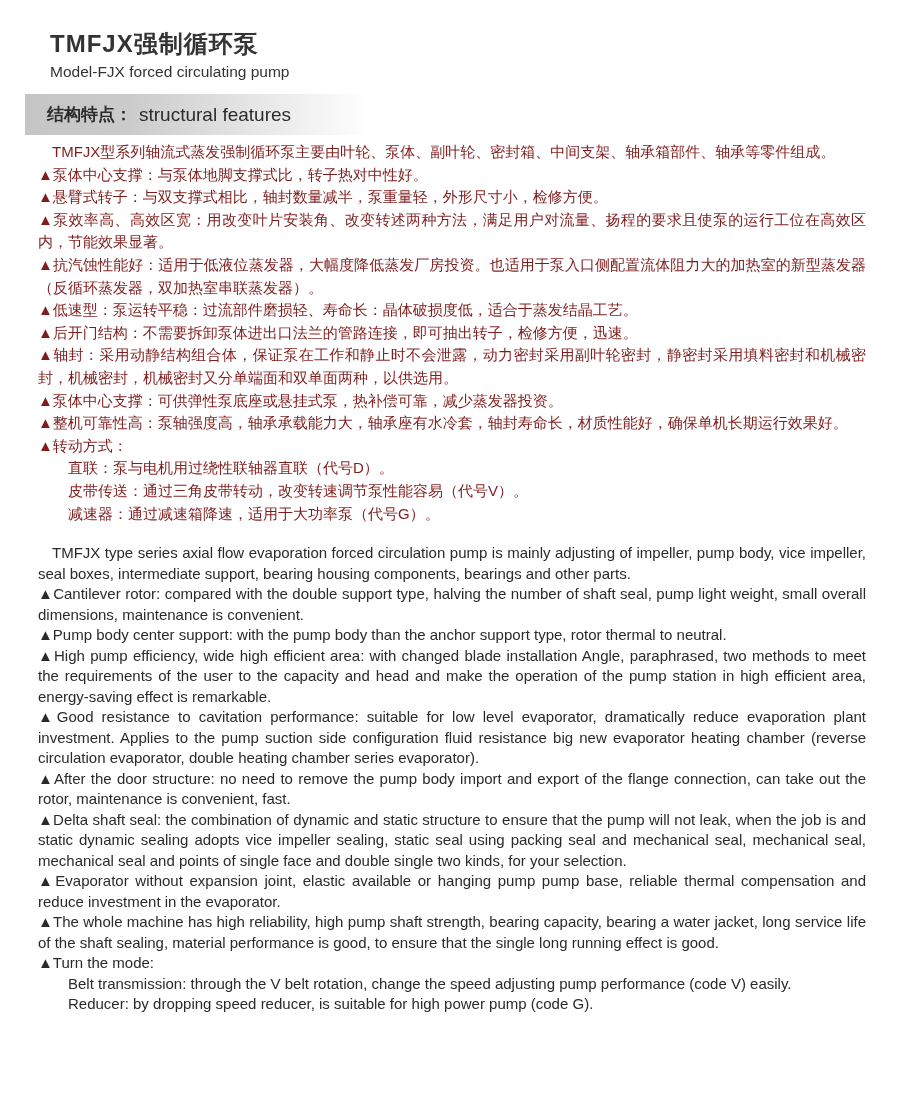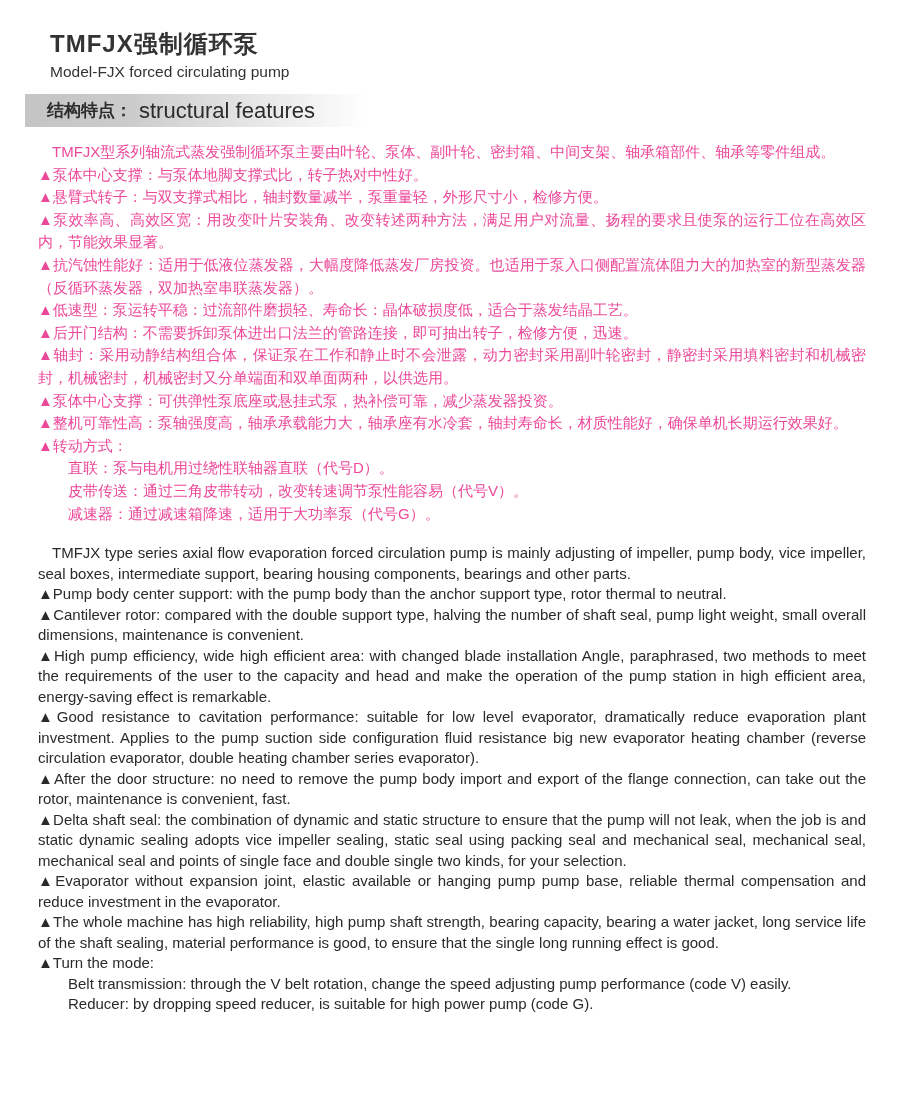--- a/index.html
+++ b/index.html
@@ -31,46 +31,46 @@
   .doc-subtitle {
     margin-top: 3px;
     font-size: 15.5px;
     color: #333333;
   }
   .section-bar {
     position: absolute;
     left: 25px;
     top: 94px;
     width: 345px;
-    height: 33px;
+    height: 41px;
     box-sizing: border-box;
     padding-left: 22px;
     display: flex;
     align-items: center;
     background: linear-gradient(90deg, #c5c5c5 0%, #cbcbcb 30%, #e7e7e7 68%, #ffffff 100%);
   }
   .section-bar .cn {
     font-size: 17px;
     font-weight: 700;
     color: #2b2b2b;
   }
   .section-bar .en {
-    font-size: 22px;
+    font-size: 19px;
     color: #2b2b2b;
     margin-left: 7px;
   }
   .cn-block {
     position: absolute;
     left: 38px;
     top: 141px;
     width: 828px;
     font-size: 15px;
     line-height: 22.6px;
     text-align: justify;
-    color: #ec4899;
+    color: #7f1d1d;
   }
   .en-block {
     position: absolute;
     left: 38px;
     top: 543px;
     width: 828px;
     font-size: 15px;
     line-height: 20.5px;
     text-align: justify;
     color: #2a2a2a;
@@ -106,22 +106,22 @@
     <p>▲泵体中心支撑：可供弹性泵底座或悬挂式泵，热补偿可靠，减少蒸发器投资。</p>
     <p>▲整机可靠性高：泵轴强度高，轴承承载能力大，轴承座有水冷套，轴封寿命长，材质性能好，确保单机长期运行效果好。</p>
     <p>▲转动方式：</p>
     <p class="sub">直联：泵与电机用过绕性联轴器直联（代号D）。</p>
     <p class="sub">皮带传送：通过三角皮带转动，改变转速调节泵性能容易（代号V）。</p>
     <p class="sub">减速器：通过减速箱降速，适用于大功率泵（代号G）。</p>
   </section>
 
   <section class="en-block">
     <p class="intro">TMFJX type series axial flow evaporation forced circulation pump is mainly adjusting of impeller, pump body, vice impeller, seal boxes, intermediate support, bearing housing components, bearings and other parts.</p>
+    <p>▲Cantilever rotor: compared with the double support type, halving the number of shaft seal, pump light weight, small overall dimensions, maintenance is convenient.</p>
     <p>▲Pump body center support: with the pump body than the anchor support type, rotor thermal to neutral.</p>
-    <p>▲Cantilever rotor: compared with the double support type, halving the number of shaft seal, pump light weight, small overall dimensions, maintenance is convenient.</p>
     <p>▲High pump efficiency, wide high efficient area: with changed blade installation Angle, paraphrased, two methods to meet the requirements of the user to the capacity and head and make the operation of the pump station in high efficient area, energy-saving effect is remarkable.</p>
     <p>▲Good resistance to cavitation performance: suitable for low level evaporator, dramatically reduce evaporation plant investment. Applies to the pump suction side configuration fluid resistance big new evaporator heating chamber (reverse circulation evaporator, double heating chamber series evaporator).</p>
     <p>▲After the door structure: no need to remove the pump body import and export of the flange connection, can take out the rotor, maintenance is convenient, fast.</p>
     <p>▲Delta shaft seal: the combination of dynamic and static structure to ensure that the pump will not leak, when the job is and static dynamic sealing adopts vice impeller sealing, static seal using packing seal and mechanical seal, mechanical seal, mechanical seal and points of single face and double single two kinds, for your selection.</p>
     <p>▲Evaporator without expansion joint, elastic available or hanging pump pump base, reliable thermal compensation and reduce investment in the evaporator.</p>
     <p>▲The whole machine has high reliability, high pump shaft strength, bearing capacity, bearing a water jacket, long service life of the shaft sealing, material performance is good, to ensure that the single long running effect is good.</p>
     <p>▲Turn the mode:</p>
     <p class="sub">Belt transmission: through the V belt rotation, change the speed adjusting pump performance (code V) easily.</p>
     <p class="sub">Reducer: by dropping speed reducer, is suitable for high power pump (code G).</p>
   </section>

